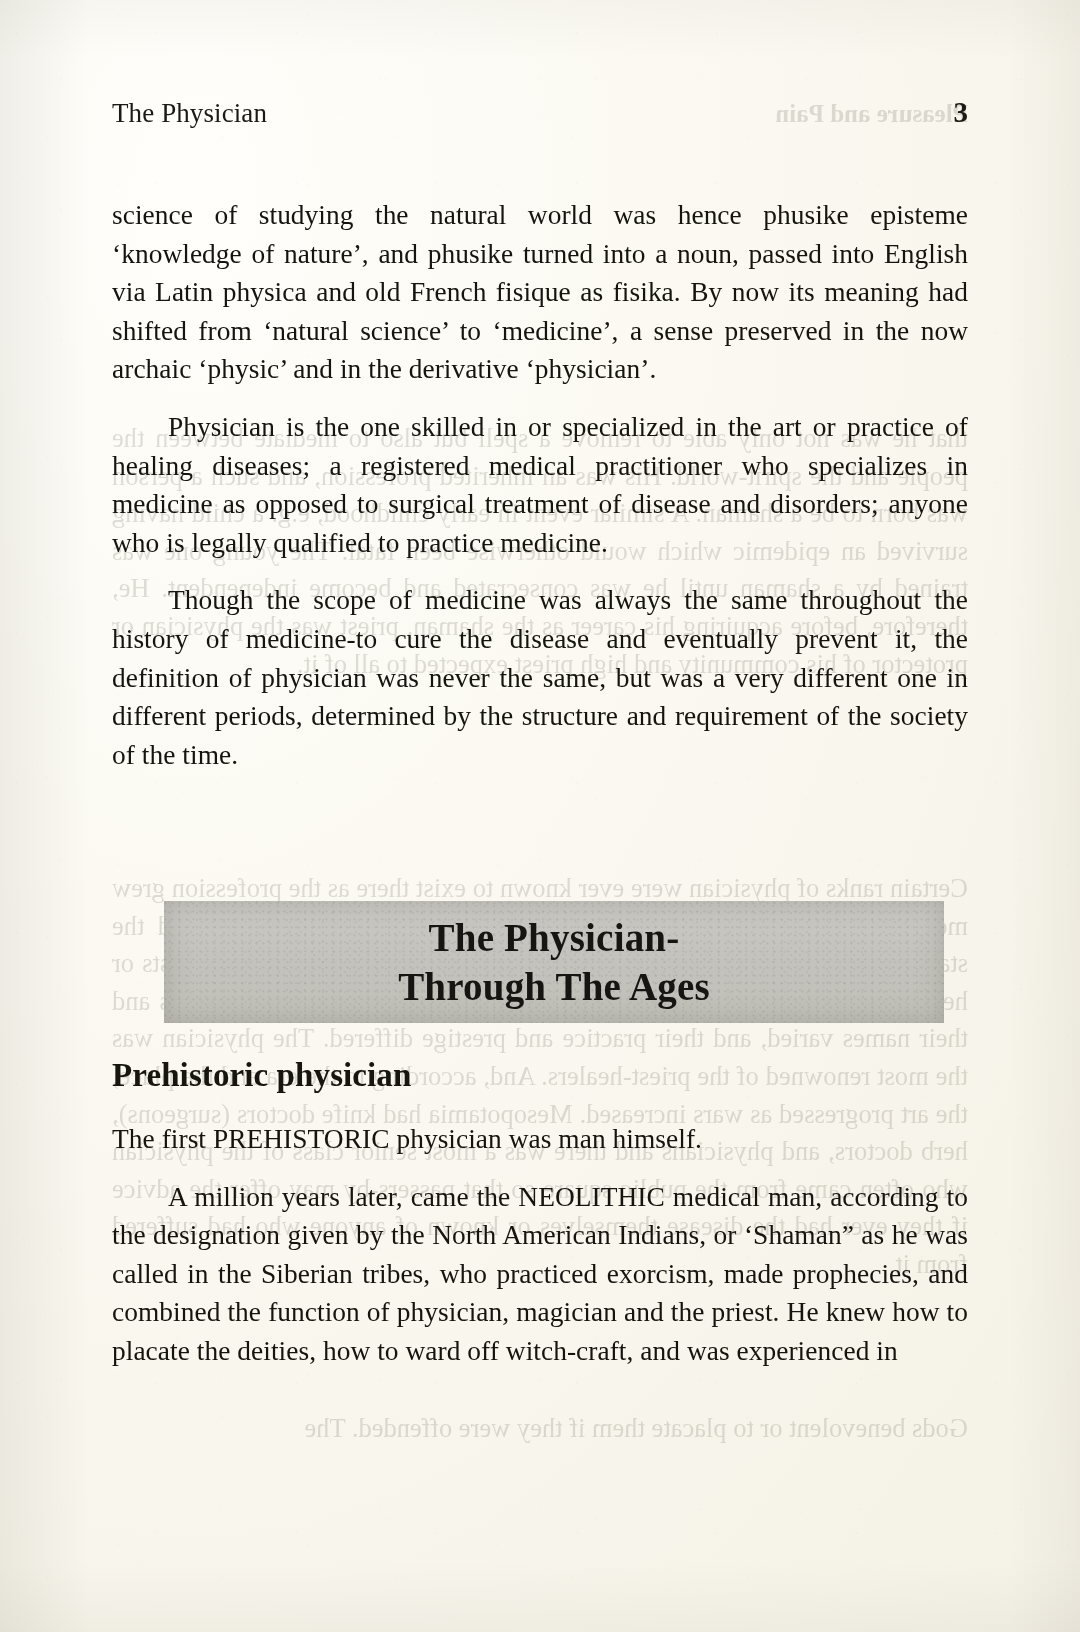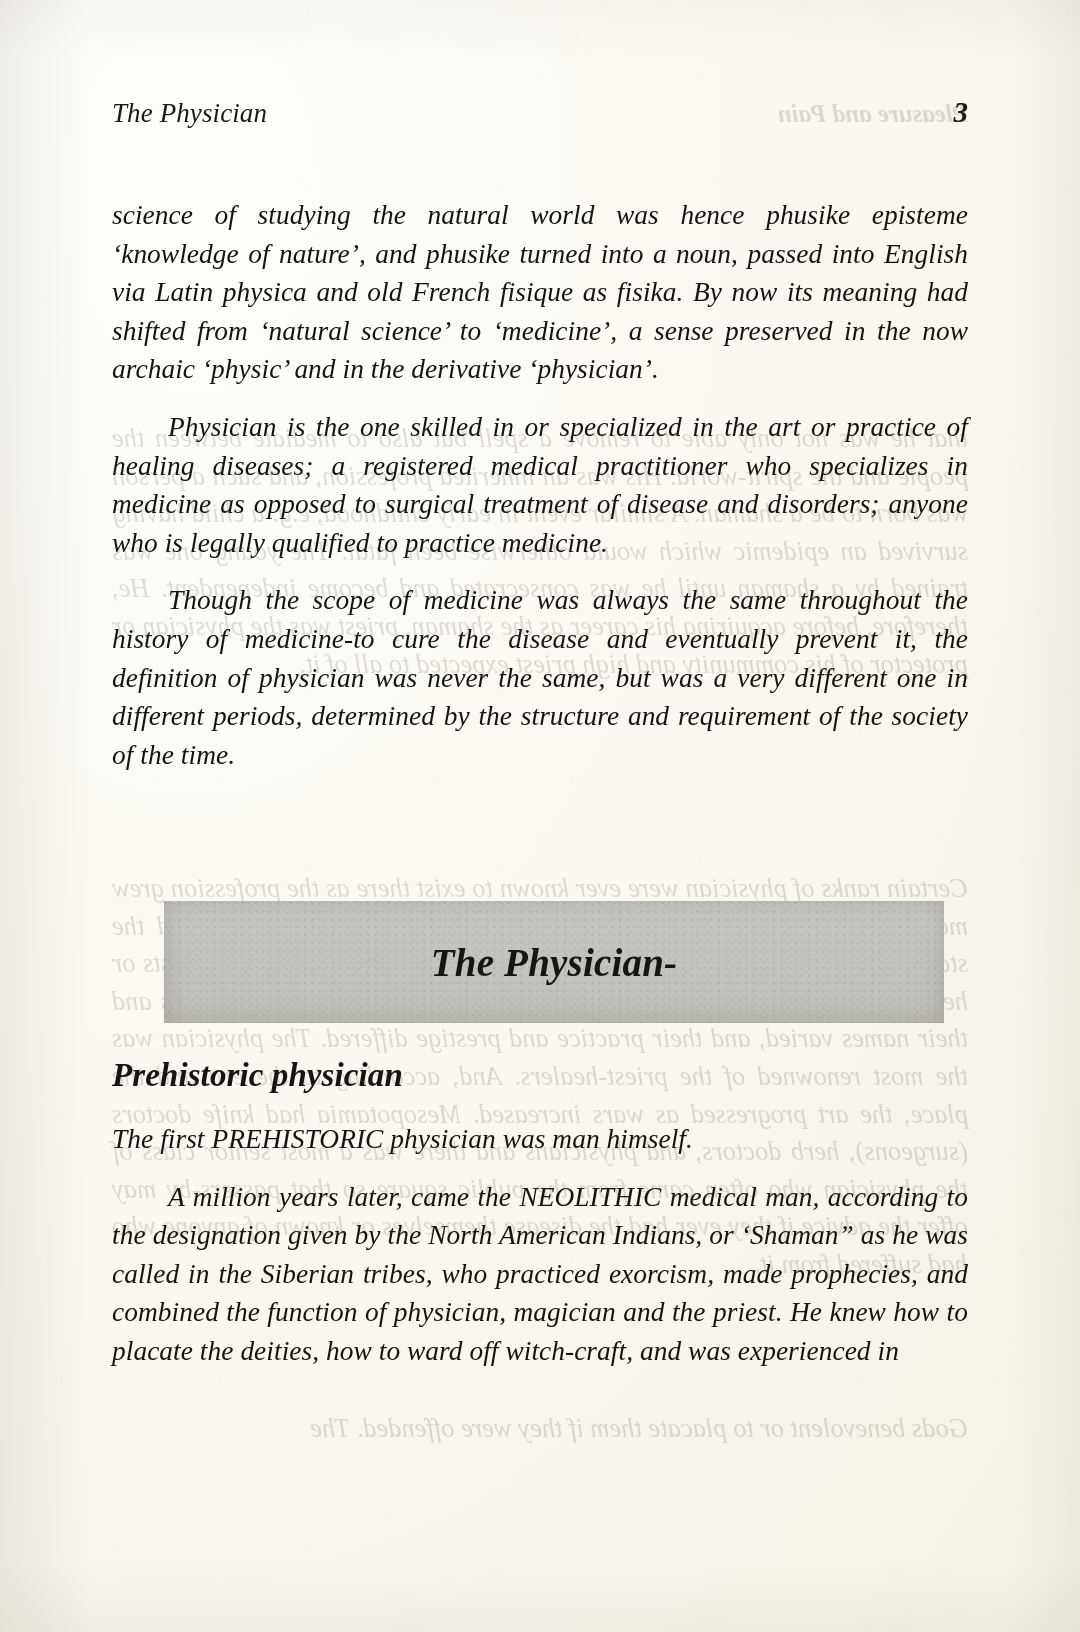--- a/index.html
+++ b/index.html
@@ -15,21 +15,20 @@
     position: relative;
   }
 
   
   .page {
     position: absolute;
     inset: 0;
     background:
       radial-gradient(ellipse at 18% 12%, #fffefa 0%, #faf8f0 45%, #f4f1e6 100%);
     overflow: hidden;
-    font-style: italic;
   }
   .page::after {
     
     content: "";
     position: absolute;
     inset: 0;
     pointer-events: none;
     opacity: .40;
     background-image:
       radial-gradient(circle at 12% 22%, rgba(140,135,120,.07) 0 1px, transparent 1.6px),
@@ -197,20 +196,21 @@
   </div>
 
   <div class="body-col">
     <p class="para ink-soft">science of studying the natural world was hence phusike episteme ‘knowledge of nature’, and phusike turned into a noun, passed into English via Latin physica and old French fisique as fisika. By now its meaning had shifted from ‘natural science’ to ‘medicine’, a sense preserved in the now archaic ‘physic’ and in the derivative ‘physician’.</p>
     <p class="para indent ink-soft">Physician is the one skilled in or specialized in the art or practice of healing diseases; a registered medical practitioner who specializes in medicine as opposed to surgical treatment of disease and disorders; anyone who is legally qualified to practice medicine.</p>
     <p class="para indent ink-soft">Though the scope of medicine was always the same throughout the history of medicine-to cure the disease and eventually prevent it, the definition of physician was never the same, but was a very different one in different periods, determined by the structure and requirement of the society of the time.</p>
   </div>
 
   <div class="display-head">
     <div class="dh-line">The Physician-</div>
+    <div class="dh-line">Through The Ages</div>
   </div>
 
   <div class="sub-head ink-soft">Prehistoric physician</div>
 
   <div class="body-col-2">
     <p class="para ink-soft">The first PREHISTORIC physician was man himself.</p>
     <p class="para indent ink-soft">A million years later, came the NEOLITHIC medical man, according to the designation given by the North American Indians, or ‘Shaman” as he was called in the Siberian tribes, who practiced exorcism, made prophecies, and combined the function of physician, magician and the priest. He knew how to placate the deities, how to ward off witch-craft, and was experienced in</p>
   </div>
 
   <div class="vignette"></div>

